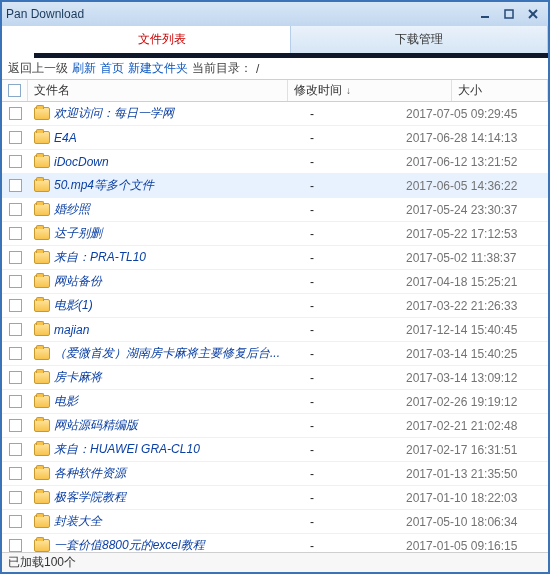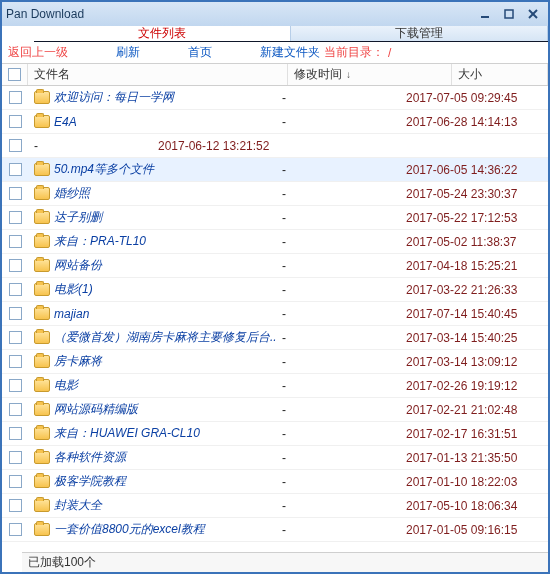--- a/index.html
+++ b/index.html
@@ -1,45 +1,45 @@
 <!DOCTYPE html>
 <html><head>
 <meta charset="utf-8">
 <style>
 * { margin: 0; padding: 0; box-sizing: border-box; }
 body { font-family: "Microsoft YaHei", SimSun, Arial, sans-serif; font-size: 12px; background: #fff; }
 .window { width: 550px; height: 574px; border: 2px solid #3b73b9; display: flex; flex-direction: column; background: #fff; }
 .titlebar { height: 24px; background: linear-gradient(#d8e6f6,#c1d7ef); display: flex; align-items: center; padding: 2px 4px; color: #1a3a5c; font-size: 12px; }
 .titlebar .title { flex: 1; }
 .tb-btn { width: 22px; height: 16px; margin-left: 2px; display: flex; align-items: center; justify-content: center; color: #254a78; cursor: pointer; }
-.tabs { height: 16px; display: flex; border-bottom: 1px solid #0f172a; margin-left: 32px; }
+.tabs { height: 32px; display: flex; border-bottom: 5px solid #0f172a; margin-left: 32px; }
 .tab { flex: 1; display: flex; align-items: center; justify-content: center; background: linear-gradient(#eaf2fb,#d6e5f5); border-right: 1px solid #b7cee8; cursor: pointer; color: #333; }
 .tab.active { background: #fff; color: #c00; font-weight: normal; }
 .toolbar { height: 22px; display: flex; align-items: center; padding: 0 6px; gap: 4px; border-bottom: 1px solid #d0d0d0; color: #333; }
-.toolbar .lnk { color: #0b57c2; cursor: pointer; margin-left: 44px; }
-.toolbar .plain { color: #ef4444; }
+.toolbar .lnk { color: #0b57c2; cursor: pointer; }
+.toolbar .plain { color: #404040; }
 .header-row { height: 22px; display: flex; align-items: center; border-bottom: 1px solid #cfcfcf; background: #fcfcfc; }
 .header-row .col { padding: 0 6px; color: #333; border-right: 1px solid #e0e0e0; height: 100%; display: flex; align-items: center; }
 .col-check { width: 26px; justify-content: center; }
 .col-name { flex: 1; }
 .col-size { width: 96px; }
 .col-time { width: 164px; }
 .sort-arrow { margin-left: 4px; color: #555; font-size: 10px; }
 .list { flex: 1; overflow-y: scroll; overflow-x: hidden; }
 .row { height: 24px; display: flex; align-items: center; border-bottom: 1px solid #f0f0f0; cursor: default; }
 .row.hovered { background: #e8f2ff; }
 .row .c { padding: 0 6px; height: 100%; display: flex; align-items: center; overflow: hidden; white-space: nowrap; }
 .row .c-check { width: 26px; justify-content: center; }
 .row .c-name { flex: 1; color: #0a3fa3; gap: 4px; font-style: italic; }
 .row .c-size { width: 96px; color: #222; }
-.row .c-time { width: 148px; color: #7f1d1d; margin-left: 28px; }
+.row .c-time { width: 148px; color: #737373; }
 .chk { width: 13px; height: 13px; border: 1px solid #8aa8c8; background: #fff; }
 .folder-icon { width: 16px; height: 13px; background: linear-gradient(#ffe39a,#f7c34e); border: 1px solid #c89a2d; border-radius: 2px; position: relative; flex-shrink: 0; }
 .folder-icon::before { content: ""; position: absolute; top: -3px; left: 1px; width: 6px; height: 3px; background: #f7c34e; border: 1px solid #c89a2d; border-bottom: none; border-radius: 2px 2px 0 0; }
-.status { height: 20px; border-top: 1px solid #cfcfcf; padding: 0 6px; display: flex; align-items: center; color: #333; background: #f7f7f7; margin-left: 20px; }
+.status { height: 20px; border-top: 1px solid #cfcfcf; padding: 0 6px; display: flex; align-items: center; color: #333; background: #f7f7f7; }
 ::-webkit-scrollbar { width: 16px; }
 ::-webkit-scrollbar-track { background: #eef4fb; border-left: 1px solid #cdddef; }
 ::-webkit-scrollbar-thumb { background: #c6d9ef; border: 1px solid #9cbbe0; border-radius: 2px; }
 ::-webkit-scrollbar-button { height: 16px; background: #dbe8f6; border: 1px solid #9cbbe0; }
 </style>
 </head>
 <body>
 
 <div class="window">
   <div class="titlebar">
@@ -112,20 +112,24 @@
           <span class="folder-icon"></span>
           <span>E4A</span>
         </div>
         <div class="c c-size">-</div>
         <div class="c c-time">2017-06-28 14:14:13</div>
       </div>
       <div class="row">
         <div class="c c-check">
           <span class="chk"></span>
         </div>
+        <div class="c c-name">
+          <span class="folder-icon"></span>
+          <span>iDocDown</span>
+        </div>
         <div class="c c-size">-</div>
         <div class="c c-time">2017-06-12 13:21:52</div>
       </div>
       <div class="row hovered">
         <div class="c c-check">
           <span class="chk"></span>
         </div>
         <div class="c c-name">
           <span class="folder-icon"></span>
           <span>50.mp4等多个文件</span>
@@ -190,21 +194,21 @@
       </div>
       <div class="row">
         <div class="c c-check">
           <span class="chk"></span>
         </div>
         <div class="c c-name">
           <span class="folder-icon"></span>
           <span>majian</span>
         </div>
         <div class="c c-size">-</div>
-        <div class="c c-time">2017-07-14 15:40:45</div>
+        <div class="c c-time">2017-12-14 15:40:45</div>
       </div>
       <div class="row">
         <div class="c c-check">
           <span class="chk"></span>
         </div>
         <div class="c c-name">
           <span class="folder-icon"></span>
           <span>（爱微首发）湖南房卡麻将主要修复后台...</span>
         </div>
         <div class="c c-size">-</div>

